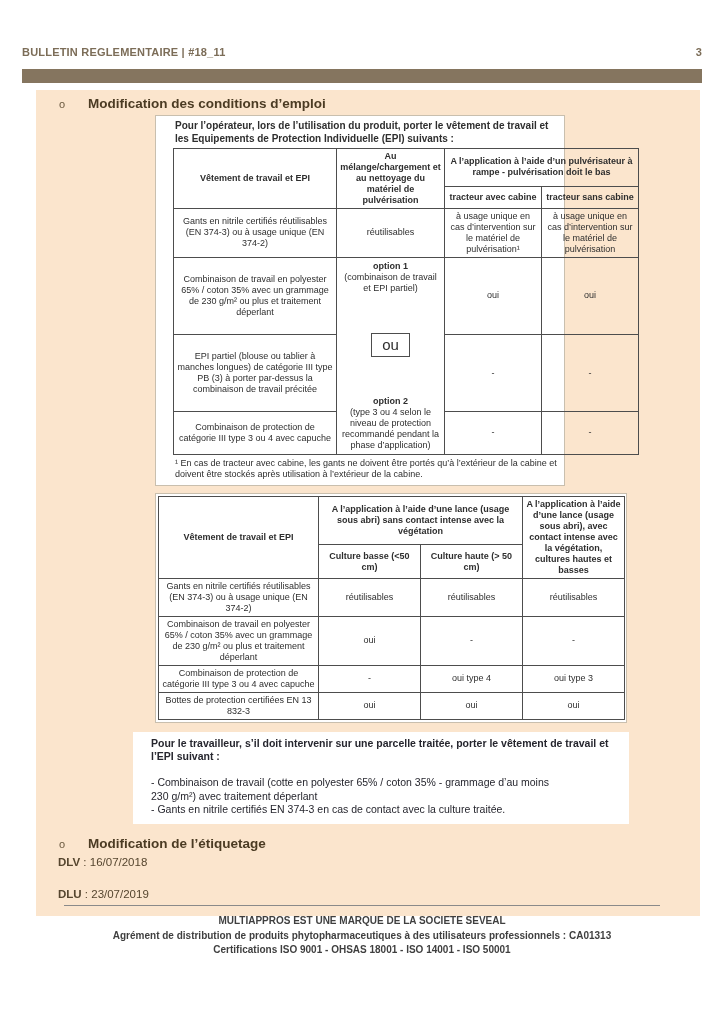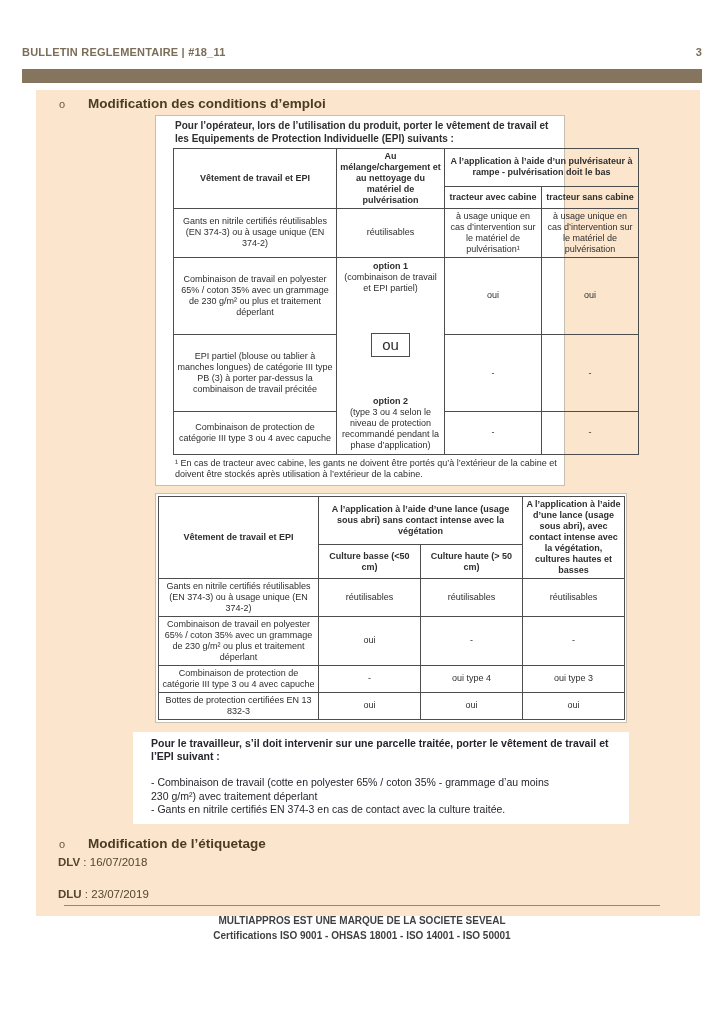--- a/index.html
+++ b/index.html
@@ -201,16 +201,17 @@
     <div class="kv dlu">
       <span class="k">DLU</span>
       <span>: 23/07/2019</span>
     </div>
 
   </div>
 
   <div class="footer-rule"></div>
   <div class="footer">
     <div>MULTIAPPROS EST UNE MARQUE DE LA SOCIETE SEVEAL</div>
+    <div>Agrément de distribution de produits phytopharmaceutiques à des utilisateurs professionnels : CA01313</div>
     <div>Certifications ISO 9001 - OHSAS 18001 - ISO 14001 - ISO 50001</div>
   </div>
 
 </div>
 
 </body></html>

